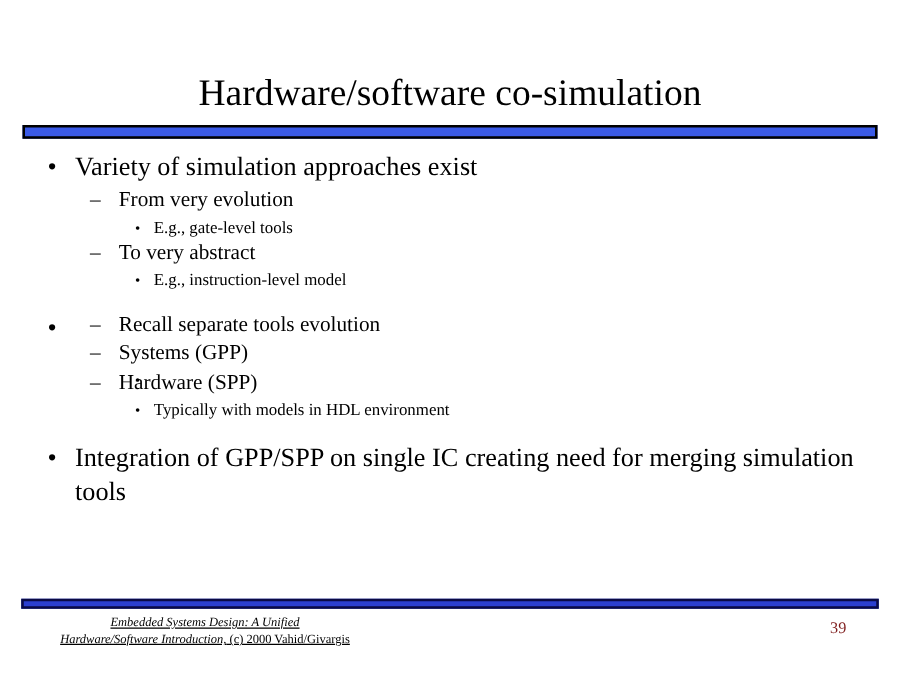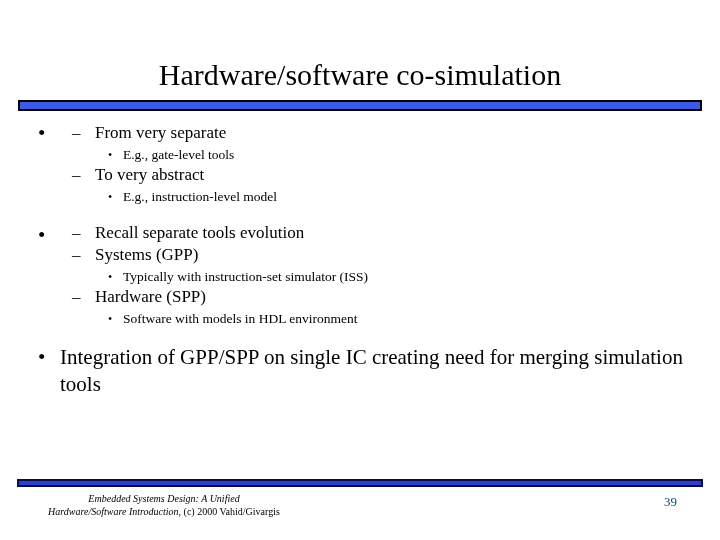--- a/index.html
+++ b/index.html
@@ -124,54 +124,56 @@
   .footer-text {
     position: absolute;
     left: 14px;
     top: 492px;
     width: 300px;
     text-align: center;
     font-style: italic;
     font-size: 10px;
     line-height: 13px;
     color: #000000;
+    text-decoration: underline;
   }
   .footer-text .copyright {
     font-style: normal;
     margin-top: 24px;
   }
   .page-number {
     position: absolute;
     left: 664px;
     top: 494px;
     width: 36px;
     text-align: left;
     font-size: 13px;
     line-height: 16px;
-    color: #0c4a6e;
+    color: #7f1d1d;
   }
 </style>
 </head>
 <body>
 
 <div class="slide">
 
   <h1 class="slide-title">Hardware/software co-simulation</h1>
 
   <div class="bar-top"></div>
 
   <div class="body-area">
 
     <div class="line lvl1">
       <span class="marker">•</span>
+      <span>Variety of simulation approaches exist</span>
     </div>
 
     <div class="line lvl2 gap-sm">
       <span class="marker">–</span>
-      <span>From very separate</span>
+      <span>From very evolution</span>
     </div>
 
     <div class="line lvl3 gap-sm">
       <span class="marker">•</span>
       <span>E.g., gate-level tools</span>
     </div>
 
     <div class="line lvl2">
       <span class="marker">–</span>
       <span>To very abstract</span>
@@ -191,31 +193,30 @@
       <span>Recall separate tools evolution</span>
     </div>
 
     <div class="line lvl2">
       <span class="marker">–</span>
       <span>Systems (GPP)</span>
     </div>
 
     <div class="line lvl3 gap-sm">
       <span class="marker">•</span>
-      <span>Typically with instruction-set simulator (ISS)</span>
     </div>
 
     <div class="line lvl2">
       <span class="marker">–</span>
       <span>Hardware (SPP)</span>
     </div>
 
     <div class="line lvl3 gap-sm">
       <span class="marker">•</span>
-      <span>Software with models in HDL environment</span>
+      <span>Typically with models in HDL environment</span>
     </div>
 
     <div class="line lvl1 gap-lg" style="padding-right:34px;">
       <span class="marker">•</span>
       <span>Integration of GPP/SPP on single IC creating need for merging simulation tools</span>
     </div>
 
   </div>
 
   <div class="bar-bottom"></div>

